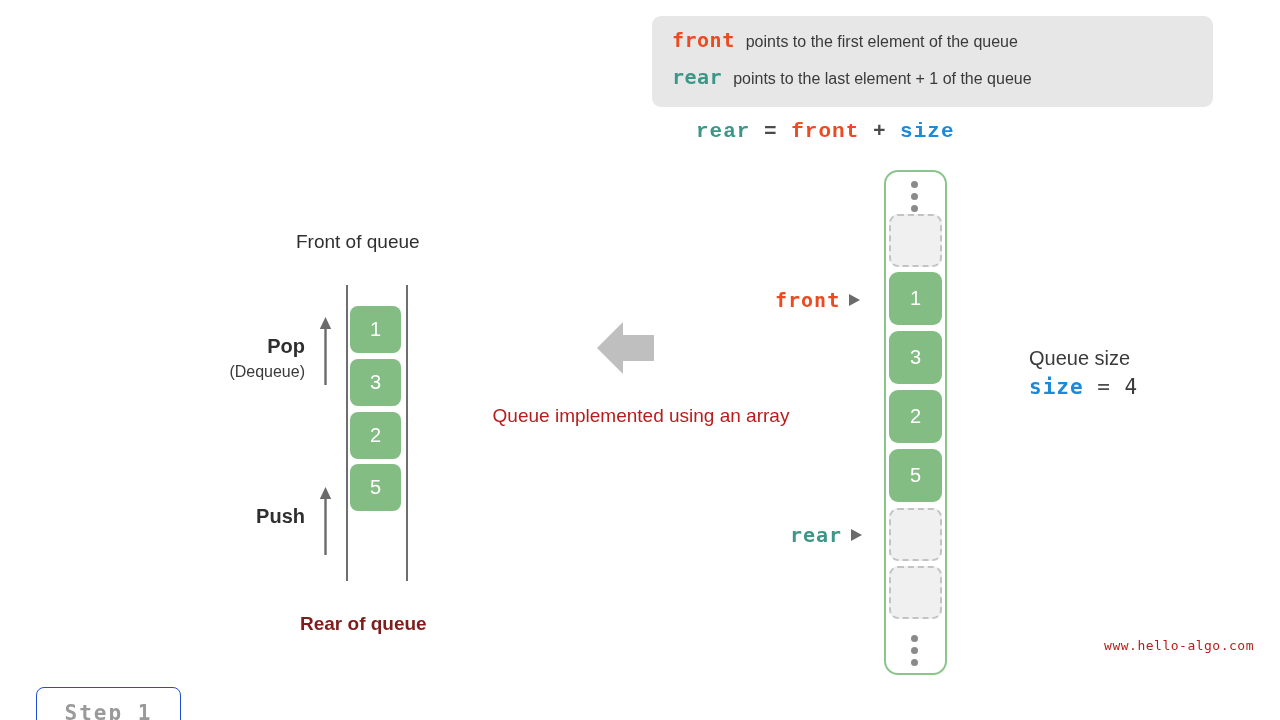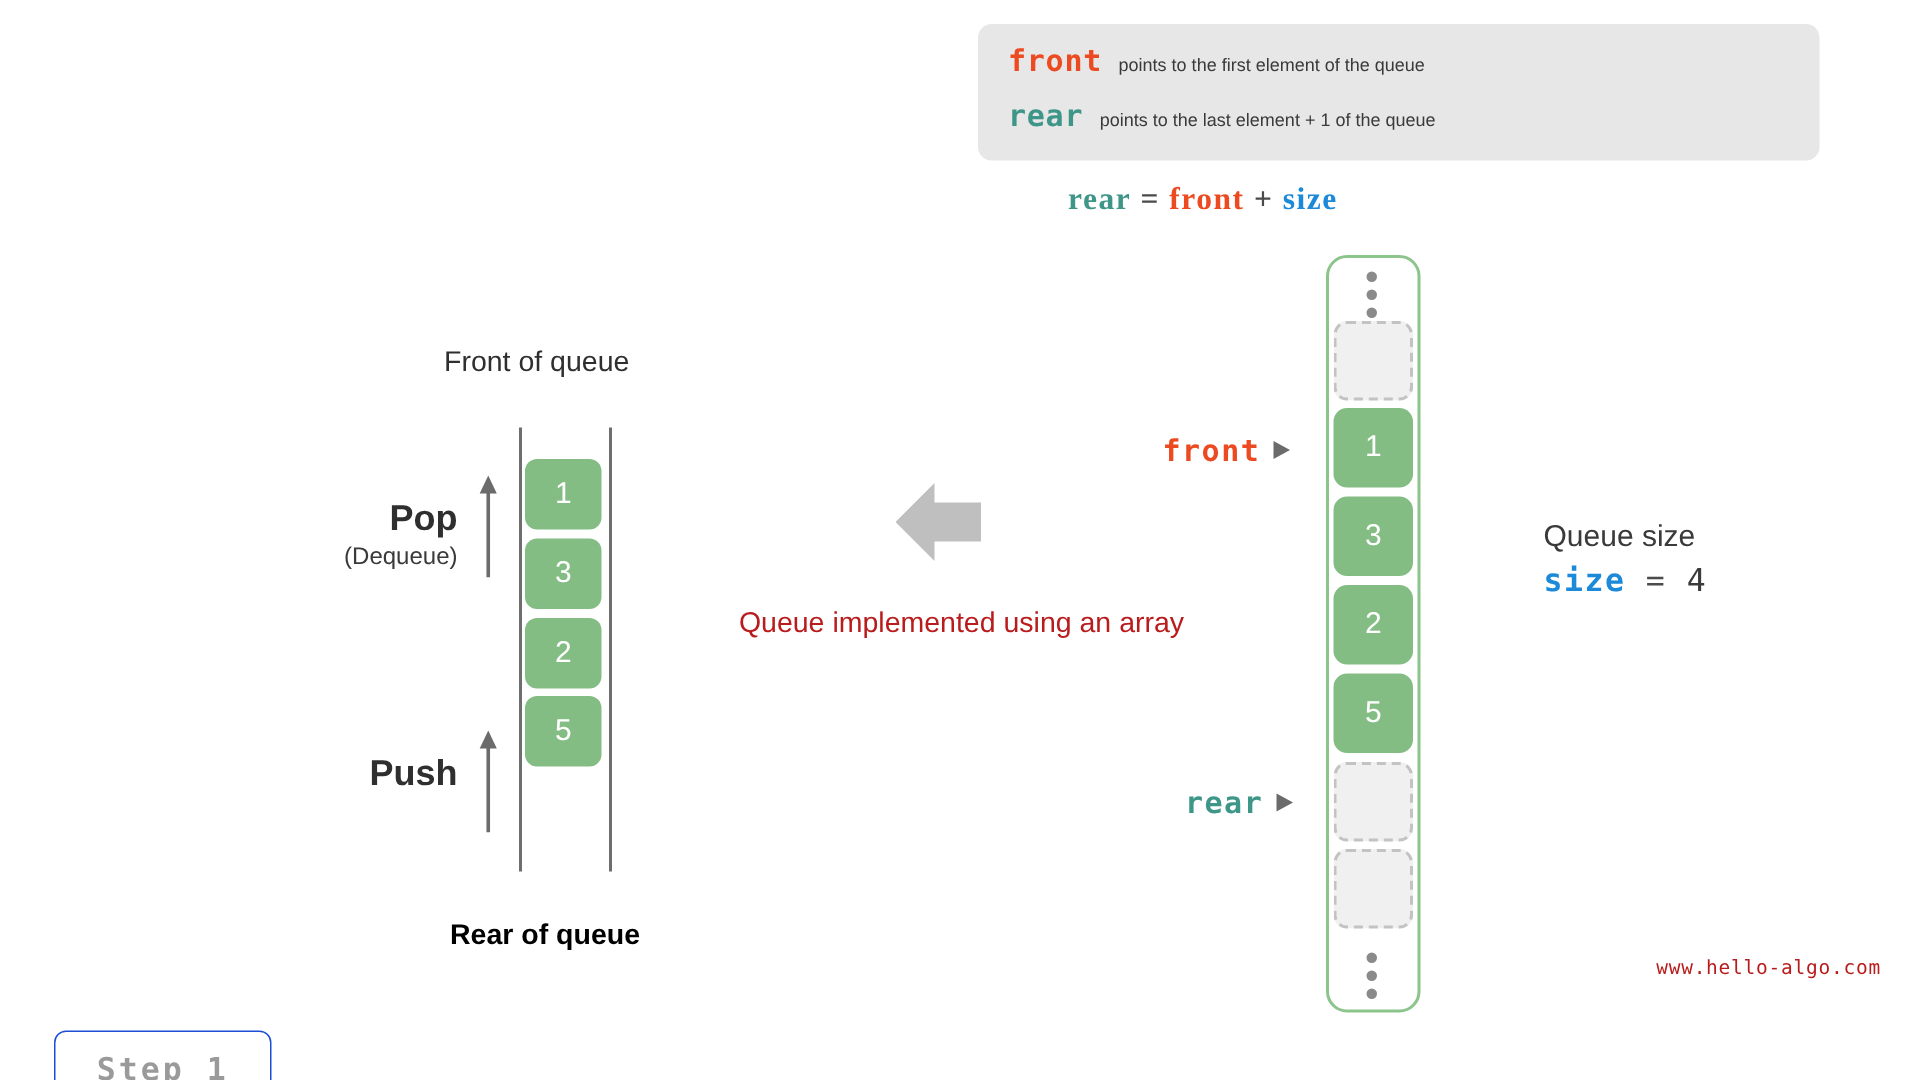--- a/index.html
+++ b/index.html
@@ -38,34 +38,34 @@
     height: 37px;
     white-space: nowrap;
   }
   .info-line .kw {
     font-family: "DejaVu Sans Mono", monospace;
     font-weight: bold;
     font-size: 20px;
     letter-spacing: 0.5px;
   }
   .info-line .txt {
-    font-size: 12px;
+    font-size: 16px;
     color: #3a3a3a;
     margin-left: 11px;
   }
   .kw-front { color: #ec4a20; }
   .kw-rear  { color: #3e9688; }
   .kw-size  { color: #1c8ad8; }
 
   
   .formula {
     position: absolute;
-    left: 712px;
+    left: 696px;
     top: 120px;
-    font-family: Liberation Serif, serif;
+    font-family: Liberation Mono, monospace;
     font-weight: bold;
     font-size: 21px;
     letter-spacing: 1px;
     white-space: nowrap;
   }
   .formula .op { color: #4b4b4b; }
 
   
   .lq-title-top {
     position: absolute;
@@ -75,21 +75,21 @@
     font-weight: normal;
     color: #2f2f2f;
     white-space: nowrap;
   }
   .lq-title-bottom {
     position: absolute;
     left: 300px;
     top: 613px;
     font-size: 19px;
     font-weight: bold;
-    color: #000000;
+    color: #7f1d1d;
     white-space: nowrap;
   }
   .rail {
     position: absolute;
     width: 2px;
     background: #6e6e6e;
     top: 285px;
     height: 296px;
   }
   .rail-left  { left: 346px; }
@@ -115,21 +115,21 @@
     width: 13px;
   }
   .arrow-label {
     position: absolute;
     text-align: right;
     white-space: nowrap;
     color: #2f2f2f;
   }
   .arrow-label .big {
     display: block;
-    font-size: 24px;
+    font-size: 20px;
     font-weight: bold;
     line-height: 26px;
   }
   .arrow-label .sub {
     display: block;
     font-size: 16px;
     line-height: 26px;
     color: #3a3a3a;
   }
 

